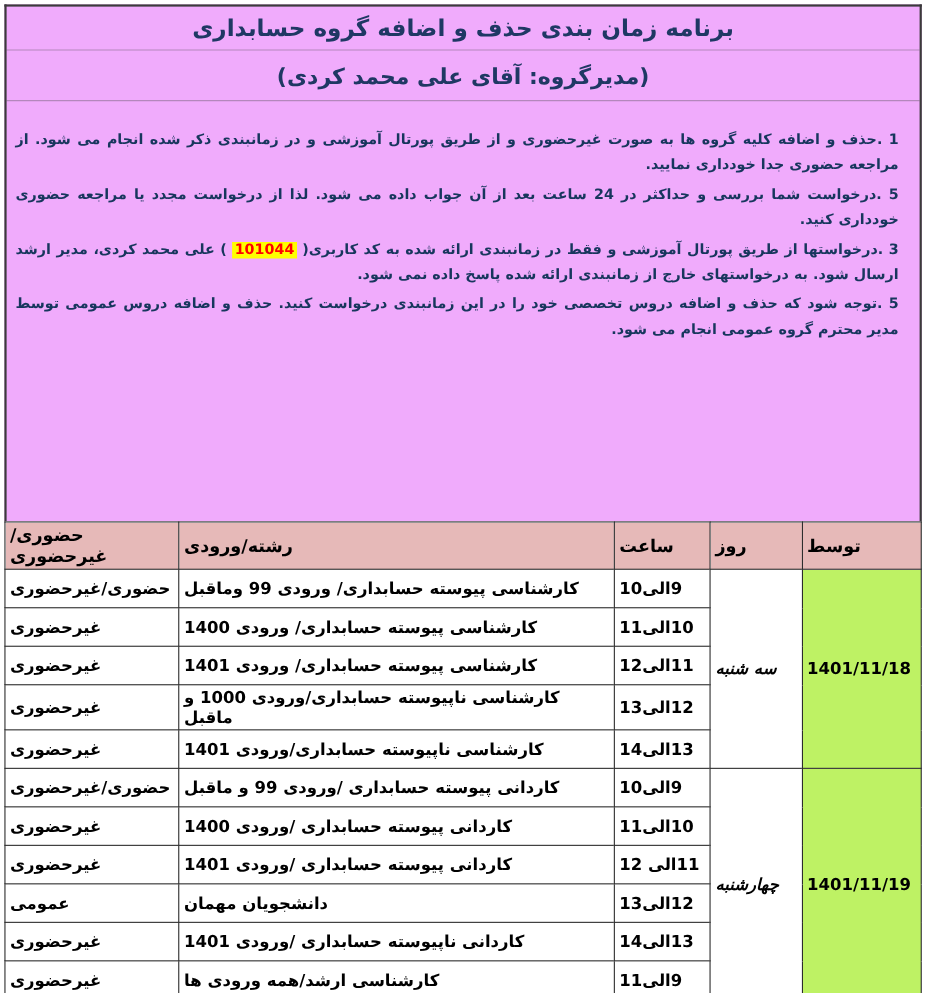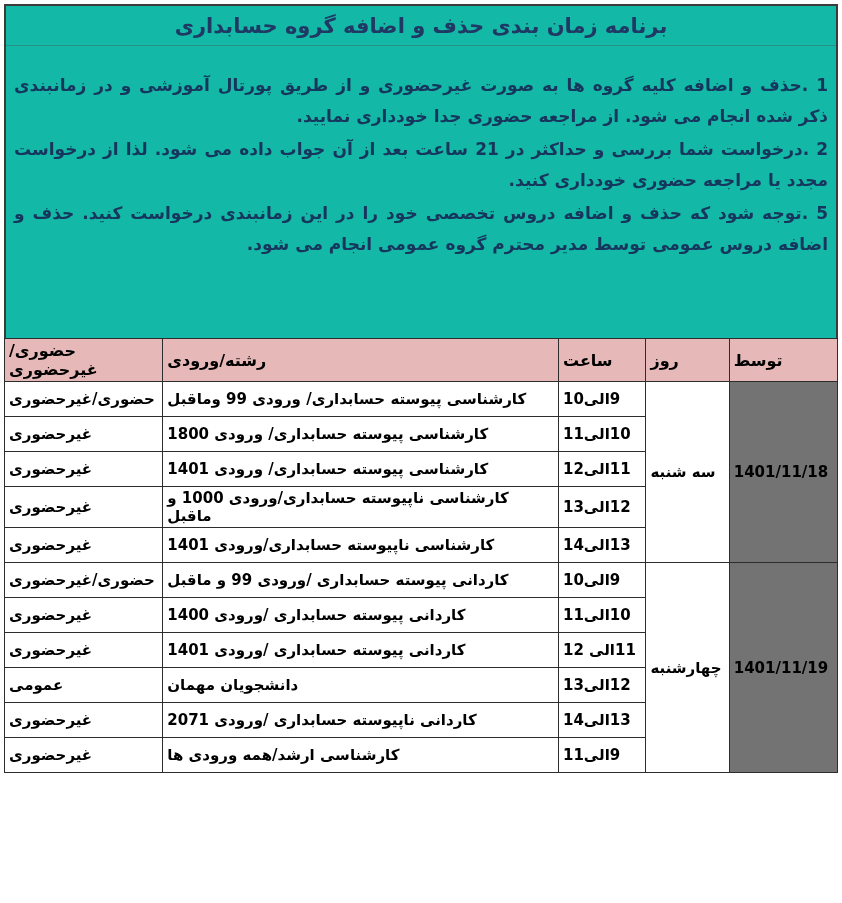--- a/index.html
+++ b/index.html
@@ -8,22 +8,22 @@
     width: 842px; height: 903px;
     font-family: "DejaVu Sans", sans-serif;
     font-weight: bold;
     direction: rtl;
     overflow: hidden;
   }
   .page { margin: 4px; width: 834px; }
 
   
   .panel {
-    height: 334px;
-    background: #14b8a6;
+    height: 470px;
+    background: #f0abfc;
     border: 2px solid #3b3b3b;
     border-bottom: none;
     display: flex;
     flex-direction: column;
   }
   .title-row {
     height: 40px;
     display: flex; align-items: center; justify-content: center;
     font-size: 21px;
     color: #1F3864;
@@ -31,23 +31,23 @@
   }
   .subtitle-row {
     height: 46px;
     display: flex; align-items: center; justify-content: center;
     font-size: 20px;
     color: #1F3864;
     border-bottom: 1px solid rgba(70,70,70,.35);
   }
   .notes {
     flex: 1;
-    padding: 24px 8px 6px 8px;
+    padding: 24px 19px 6px 8px;
     color: #17365D;
-    font-size: 17px;
+    font-size: 13px;
   }
   .notes p {
     text-align: justify;
     line-height: 1.8;
     margin-bottom: 3px;
   }
   .hl {
     background: #FFFF00;
     color: #FF0000;
     padding: 0 2px;
@@ -74,37 +74,39 @@
     height: 37px;
     font-size: 16px;
   }
   .schedule tbody td { height: 35px; font-size: 15px; }
   .col-date  { width: 13%; }
   .col-day   { width: 10%; }
   .col-time  { width: 10.5%; }
   .col-major { width: 47.5%; }
   .col-att   { width: 19%; }
   td.date-cell {
-    background: #737373;
+    background: #bef264;
     font-size: 18px;
   }
-  td.day-cell { font-size: 16px; }
+  td.day-cell { font-size: 16px; font-style: italic; }
   td.major-cell { padding-right: 7px; }
   td.time-cell { font-size: 15.5px; }
 </style>
 </head>
 <body>
 
 <div class="page">
 
   <div class="panel">
     <div class="title-row">برنامه زمان بندی حذف و اضافه گروه حسابداری</div>
+    <div class="subtitle-row">(مدیرگروه: آقای علی محمد کردی)</div>
     <div class="notes" id="notes">
         <p>1 .حذف و اضافه کلیه گروه ها به صورت غیرحضوری و از طریق پورتال آموزشی و در زمانبندی ذکر شده انجام می شود. از مراجعه حضوری جدا خودداری نمایید.</p>
-        <p>2 .درخواست شما بررسی و حداکثر در 21 ساعت بعد از آن جواب داده می شود. لذا از درخواست مجدد یا مراجعه حضوری خودداری کنید.</p>
+        <p>5 .درخواست شما بررسی و حداکثر در 24 ساعت بعد از آن جواب داده می شود. لذا از درخواست مجدد یا مراجعه حضوری خودداری کنید.</p>
+        <p>3 .درخواستها از طریق پورتال آموزشی و فقط در زمانبندی ارائه شده به کد کاربری( <span class="hl">101044</span> ) علی محمد کردی، مدیر ارشد ارسال شود. به درخواستهای خارج از زمانبندی ارائه شده پاسخ داده نمی شود.</p>
         <p>5 .توجه شود که حذف و اضافه دروس تخصصی خود را در این زمانبندی درخواست کنید. حذف و اضافه دروس عمومی توسط مدیر محترم گروه عمومی انجام می شود.</p>
       </div>
   </div>
 
   <table class="schedule">
     <colgroup>
       <col class="col-date">
         <col class="col-day">
         <col class="col-time">
       <col class="col-major">
@@ -122,21 +124,21 @@
     <tbody id="schedule-body">
         <tr>
           <td class="date-cell" rowspan="5">1401/11/18</td>
           <td class="day-cell" rowspan="5">سه شنبه</td>
           <td class="time-cell">9الی10</td>
           <td class="major-cell">کارشناسی پیوسته حسابداری/ ورودی 99 وماقبل</td>
           <td class="att-cell">حضوری/غیرحضوری</td>
         </tr>
         <tr>
           <td class="time-cell">10الی11</td>
-          <td class="major-cell">کارشناسی پیوسته حسابداری/ ورودی 1800</td>
+          <td class="major-cell">کارشناسی پیوسته حسابداری/ ورودی 1400</td>
           <td class="att-cell">غیرحضوری</td>
         </tr>
         <tr>
           <td class="time-cell">11الی12</td>
           <td class="major-cell">کارشناسی پیوسته حسابداری/ ورودی 1401</td>
           <td class="att-cell">غیرحضوری</td>
         </tr>
         <tr>
           <td class="time-cell">12الی13</td>
           <td class="major-cell">کارشناسی ناپیوسته حسابداری/ورودی 1000 و ماقبل</td>
@@ -164,21 +166,21 @@
           <td class="major-cell">کاردانی پیوسته حسابداری /ورودی 1401</td>
           <td class="att-cell">غیرحضوری</td>
         </tr>
         <tr>
           <td class="time-cell">12الی13</td>
           <td class="major-cell">دانشجویان مهمان</td>
           <td class="att-cell">عمومی</td>
         </tr>
         <tr>
           <td class="time-cell">13الی14</td>
-          <td class="major-cell">کاردانی ناپیوسته حسابداری /ورودی 2071</td>
+          <td class="major-cell">کاردانی ناپیوسته حسابداری /ورودی 1401</td>
           <td class="att-cell">غیرحضوری</td>
         </tr>
         <tr>
           <td class="time-cell">9الی11</td>
           <td class="major-cell">کارشناسی ارشد/همه ورودی ها</td>
           <td class="att-cell">غیرحضوری</td>
         </tr>
       </tbody>
   </table>
 

